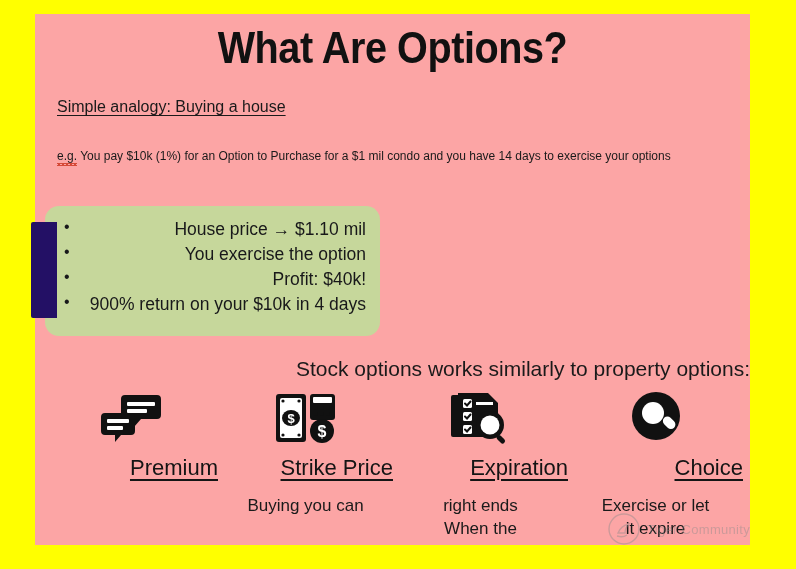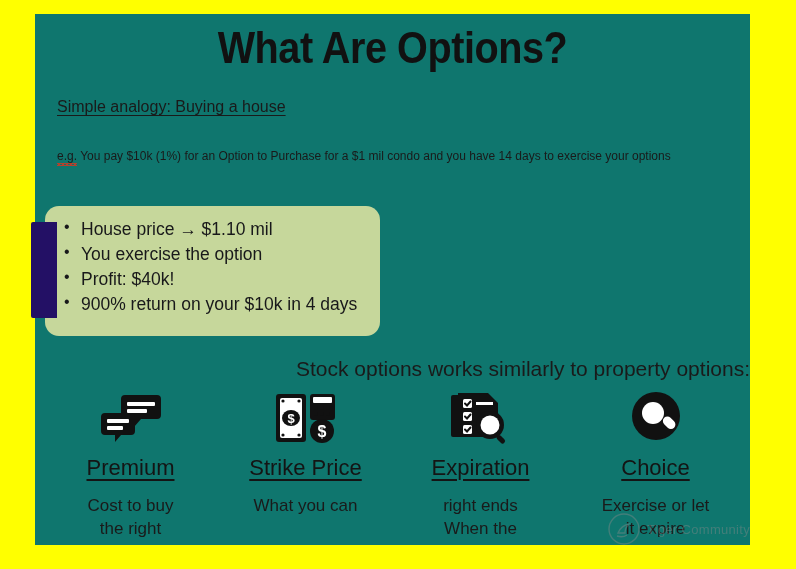--- a/index.html
+++ b/index.html
@@ -22,21 +22,21 @@
     overflow: hidden;
   }
 
   
   #card {
     position: absolute;
     left: 35px;
     top: 14px;
     width: 715px;
     height: 531px;
-    background: #0f766e;
+    background: #fca5a5;
   }
 
   
   .title {
     position: absolute;
     left: 0;
     top: 8px;
     width: 715px;
     text-align: center;
     font-family: "Liberation Sans Narrow", "Liberation Sans", sans-serif;
@@ -118,20 +118,21 @@
     border-radius: 14px;
     box-sizing: border-box;
     padding: 11px 14px 10px 14px;
   }
   .obox.good { left: 10px;  background: #c6d79b; }
   .obox.bad  { left: 368px; background: #db9a9e; }
   .obox ul {
     list-style: none;
     margin: 0;
     padding: 0;
+    text-align: right;
   }
   .obox li {
     position: relative;
     padding-left: 22px;
     font-size: 17.5px;
     line-height: 1.42;
     color: #18181a;
   }
   .obox li::before {
     content: "\2022";
@@ -171,20 +172,21 @@
     align-items: center;
     justify-content: center;
   }
   .feat .flabel {
     margin-top: 8px;
     font-size: 22px;
     color: #141414;
     text-decoration: underline;
     text-underline-offset: 4px;
     white-space: nowrap;
+    text-align: right;
   }
   .feat .fdesc {
     margin-top: 14px;
     font-size: 17px;
     line-height: 1.33;
     color: #1a1a1a;
   }
 
   
   .watermark {
@@ -246,24 +248,20 @@
             </g>
             <g fill="#ffffff">
               <rect x="28" y="9" width="28" height="4" rx="1"></rect>
               <rect x="28" y="16" width="20" height="4" rx="1"></rect>
               <rect x="8" y="26" width="22" height="4" rx="1"></rect>
               <rect x="8" y="33" width="16" height="4" rx="1"></rect>
             </g>
           </svg>
         </div>
         <div class="flabel">Premium</div>
-        <div class="fdesc">
-          <div>Cost to buy</div>
-          <div>the right</div>
-        </div>
       </div>
 
       <div class="feat">
         <div class="iconbox">
           <svg width="62" height="52" viewBox="0 0 62 52" aria-hidden="true">
             <g fill="#111111">
               <rect x="1" y="2" width="30" height="48" rx="3"></rect>
               <rect x="35" y="2" width="25" height="26" rx="3"></rect>
               <circle cx="47" cy="39" r="12"></circle>
             </g>
@@ -284,21 +282,21 @@
               <rect x="39" y="20" width="3.5" height="3.5"></rect>
                 <rect x="45" y="20" width="3.5" height="3.5"></rect>
                 <rect x="51" y="20" width="3.5" height="3.5"></rect>
             </g>
             <text x="16" y="31" font-family="'Liberation Sans',sans-serif" font-size="13" font-weight="700" fill="#ffffff" text-anchor="middle">$</text>
             <text x="47" y="45" font-family="'Liberation Sans',sans-serif" font-size="16" font-weight="700" fill="#ffffff" text-anchor="middle">$</text>
           </svg>
         </div>
         <div class="flabel">Strike Price</div>
         <div class="fdesc">
-          <div>What you can</div>
+          <div>Buying you can</div>
         </div>
       </div>
 
       <div class="feat">
         <div class="iconbox">
           <svg width="62" height="54" viewBox="0 0 62 54" aria-hidden="true">
             <g fill="#111111">
               <rect x="1" y="4" width="10" height="42" rx="2"></rect>
               <path d="M8 2h30l10 10v34H8z"></path>
             </g>

